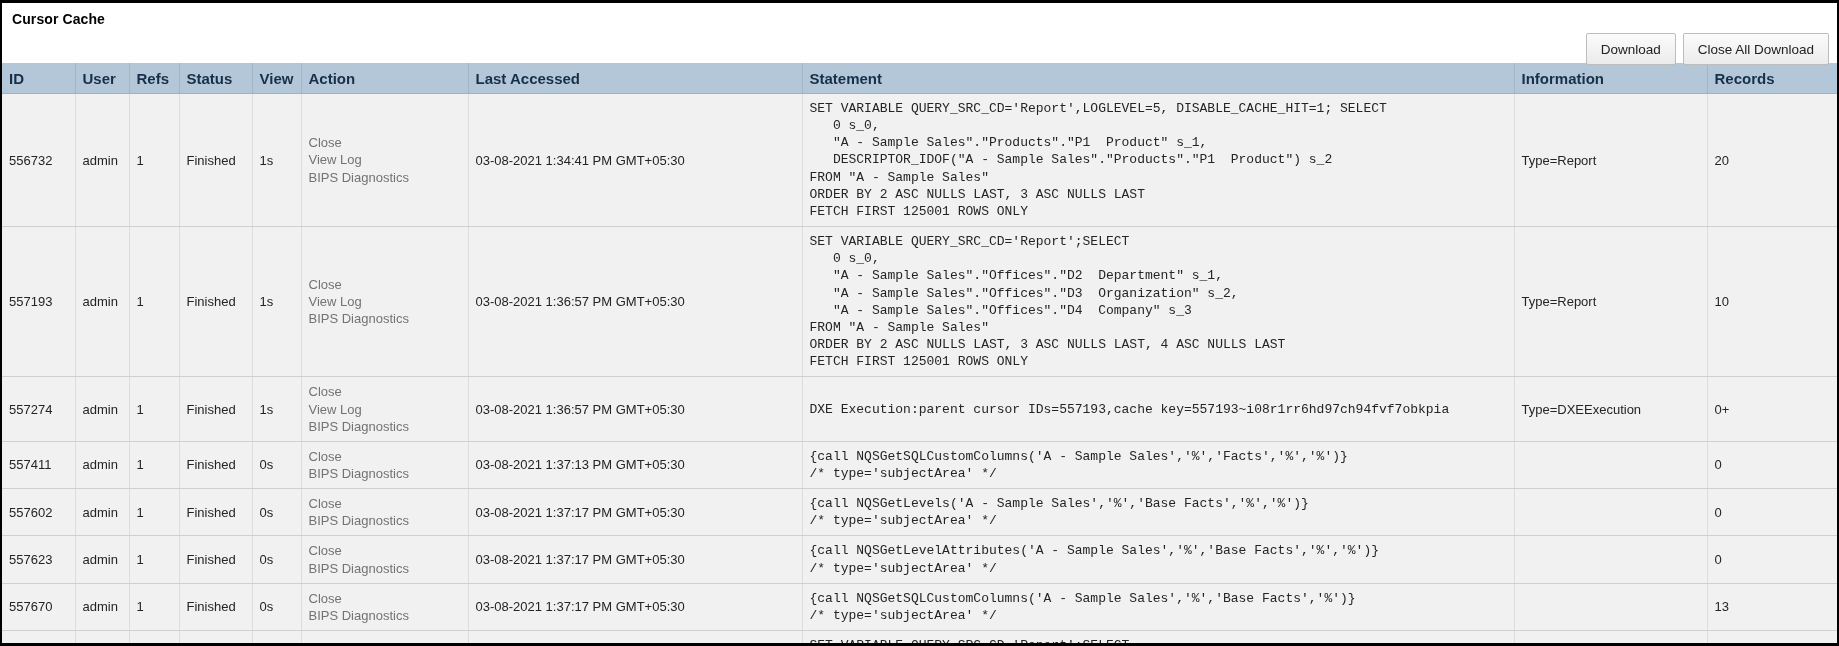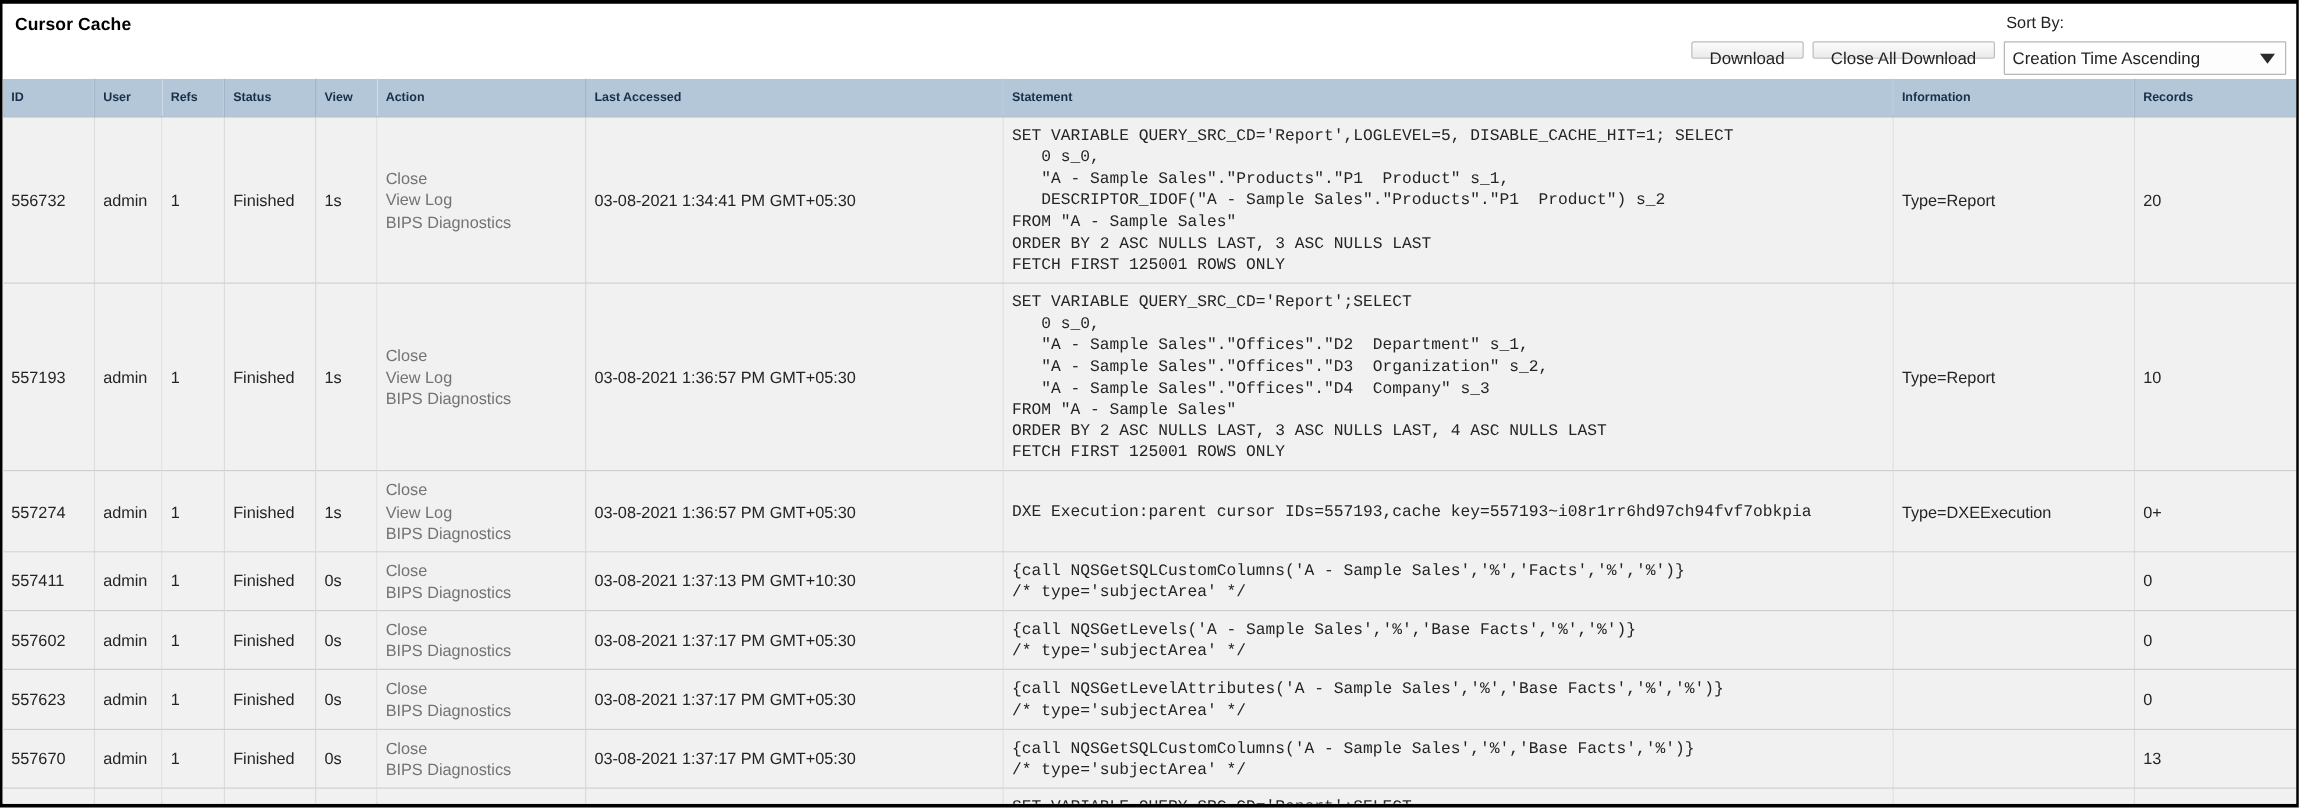--- a/index.html
+++ b/index.html
@@ -50,21 +50,21 @@
     gap: 7px;
   }
   .btn {
     background: linear-gradient(to bottom, #fbfbfb 0%, #f3f3f3 50%, #ebebeb 100%);
     border: 1px solid #bdbdbd;
     border-radius: 2px;
     color: #222222;
     font-size: 13.5px;
     font-family: "Liberation Sans", sans-serif;
     padding: 0 14px;
-    height: 14px;
+    height: 32px;
     line-height: 25px;
     cursor: pointer;
     white-space: nowrap;
   }
   .sortwrap {
     position: relative;
     width: 226px;
   }
   .sortlabel {
     position: absolute;
@@ -102,21 +102,21 @@
     border-top: 8px solid #2b2b2b;
   }
   table.grid {
     width: 1835px;
     border-collapse: collapse;
     table-layout: fixed;
   }
   table.grid th {
     background: #b4c7d9;
     color: #17304a;
-    font-size: 10px;
+    font-size: 15px;
     font-weight: bold;
     text-align: left;
     padding: 5px 6px 5px 7px;
     height: 20px;
     border-right: 1px solid #a2b6c9;
     border-bottom: 1px solid #9eb2c4;
     white-space: nowrap;
     overflow: hidden;
   }
   table.grid th:last-child { border-right: none; }
@@ -164,27 +164,20 @@
 <body>
 
 <div class="page">
 
   <div class="topbar">
     <div class="title">Cursor Cache</div>
 
     <div class="toolbar">
       <button class="btn">Download</button>
       <button class="btn">Close All Download</button>
-      <div class="sortwrap">
-        <div class="sortlabel">Sort By:</div>
-        <div class="select">
-          <span>Creation Time Ascending</span>
-          <span class="caret"></span>
-        </div>
-      </div>
     </div>
   </div>
 
   <table class="grid">
     <colgroup>
       <col class="c-id">
         <col class="c-user">
         <col class="c-refs">
         <col class="c-status">
         <col class="c-time">
@@ -273,21 +266,21 @@
         <tr>
           <td>557411</td>
           <td>admin</td>
           <td>1</td>
           <td>Finished</td>
           <td>0s</td>
           <td>
             <span class="link">Close</span>
             <span class="link">BIPS Diagnostics</span>
           </td>
-          <td>03-08-2021 1:37:13 PM GMT+10:30</td>
+          <td>03-08-2021 1:37:13 PM GMT+05:30</td>
           <td class="stmt">{call NQSGetSQLCustomColumns('A - Sample Sales','%','Facts','%','%')}
 /* type='subjectArea' */</td>
           <td></td>
           <td>0</td>
         </tr>
         <tr>
           <td>557602</td>
           <td>admin</td>
           <td>1</td>
           <td>Finished</td>

